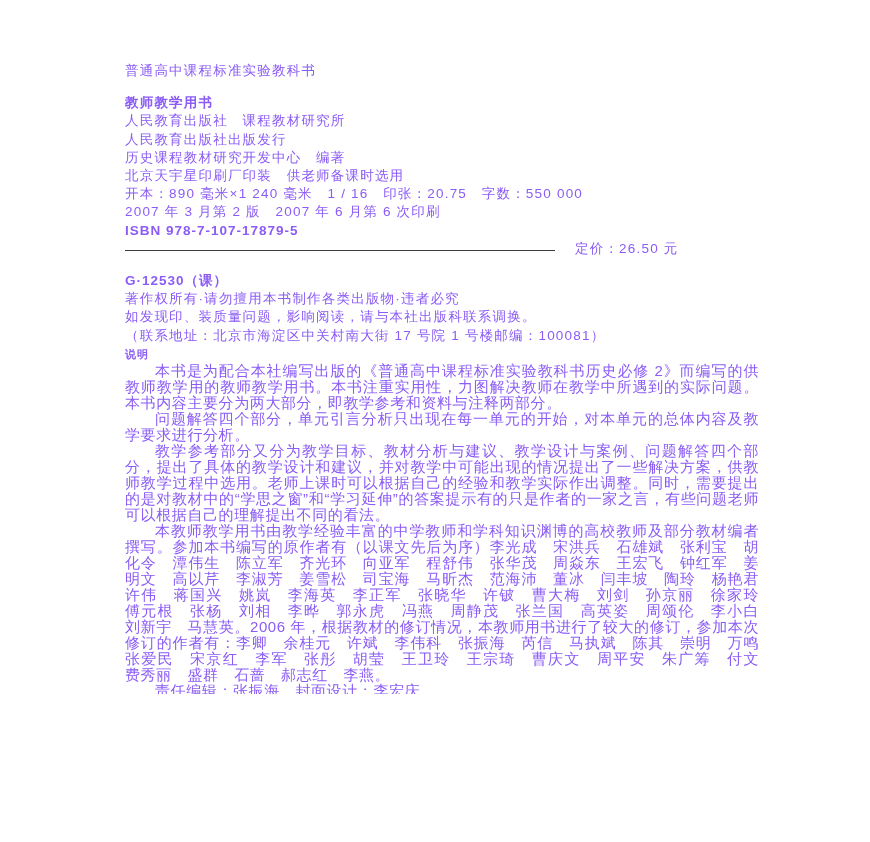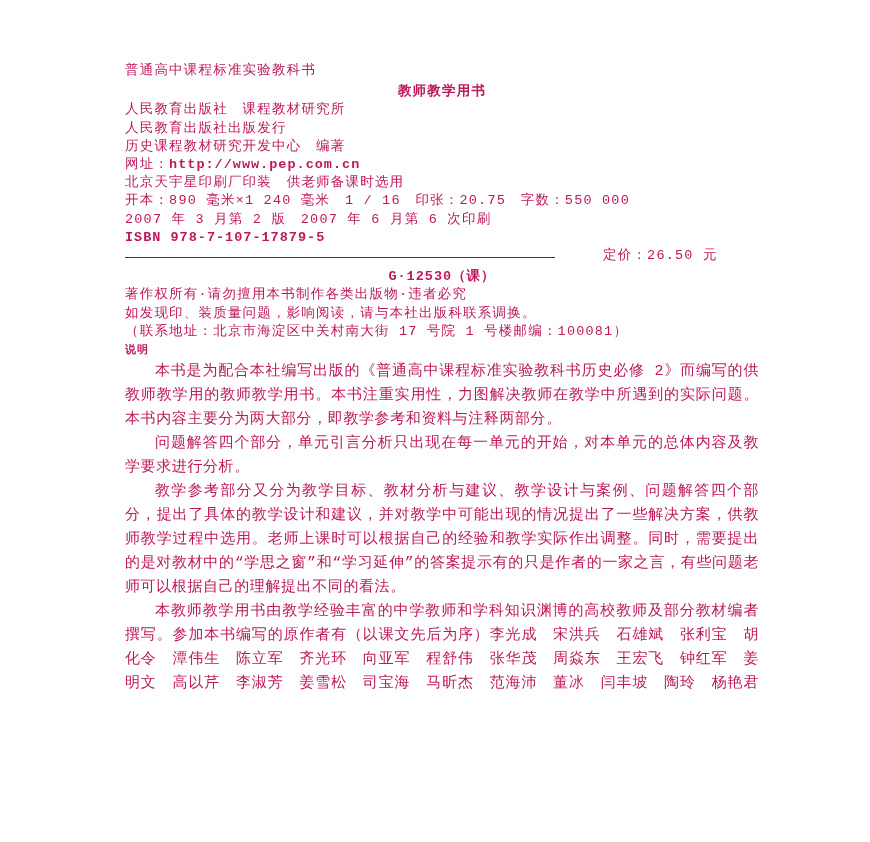--- a/index.html
+++ b/index.html
@@ -1,57 +1,54 @@
 <!DOCTYPE html>
 <html lang="zh"><head>
 <meta charset="utf-8">
 <style>
   html,body { margin:0; padding:0; background:#ffffff; }
   .page {
     position:relative; width:870px; height:694px; background:#ffffff;
-    color:#be185d; font-family:Liberation Mono, monospace;
+    color:#8b5cf6; font-family:Liberation Sans, sans-serif;
     overflow:hidden;
   }
   .content { position:absolute; left:125px; top:62px; width:634px; }
 
   
   .meta { font-size:13.5px; line-height:18.2px; letter-spacing:1.2px; }
   .meta-line { white-space:nowrap; }
-  .gap-above { margin-top:3px;text-align:center; }
+  .gap-above { margin-top:14px; }
   .b { font-weight:bold; }
   .latin-b { font-weight:bold; letter-spacing:1px; }
 
   
-  .price-row { display:flex; align-items:flex-start; height:18.2px;gap:28px; }
+  .price-row { display:flex; align-items:flex-start; height:18.2px; }
   .rule { flex:0 0 430px; border-top:1.4px solid #3c3c3c; margin-top:10px; }
   .price-label { margin-left:20px; white-space:nowrap; }
 
   
   .notes-heading { font-weight:bold; font-size:11px; line-height:18.5px; letter-spacing:1px; }
   .body-text p {
     margin:0; text-indent:2em; text-align:justify;
-    font-size:15px; line-height:24px; letter-spacing:0.6px;
+    font-size:15px; line-height:16px; letter-spacing:0.6px;
   }
   .credits { text-indent:2em; }
 </style>
 </head>
 <body>
 
 <div class="page">
   <div class="content">
 
     <div class="meta">
       <div class="meta-line">普通高中课程标准实验教科书</div>
       <div class="meta-line b gap-above">教师教学用书</div>
       <div class="meta-line">人民教育出版社　课程教材研究所</div>
       <div class="meta-line">人民教育出版社出版发行</div>
       <div class="meta-line">历史课程教材研究开发中心　编著</div>
-      <div class="meta-line">
-        <span>网址：</span><span class="latin-b">http://www.pep.com.cn</span>
-      </div>
       <div class="meta-line">北京天宇星印刷厂印装　供老师备课时选用</div>
       <div class="meta-line">开本：890 毫米×1 240 毫米　1 / 16　印张：20.75　字数：550 000</div>
       <div class="meta-line">2007 年 3 月第 2 版　2007 年 6 月第 6 次印刷</div>
       <div class="meta-line latin-b">ISBN 978-7-107-17879-5</div>
 
       <div class="price-row">
         <div class="rule"></div>
         <span class="price-label">定价：26.50 元</span>
       </div>
 

